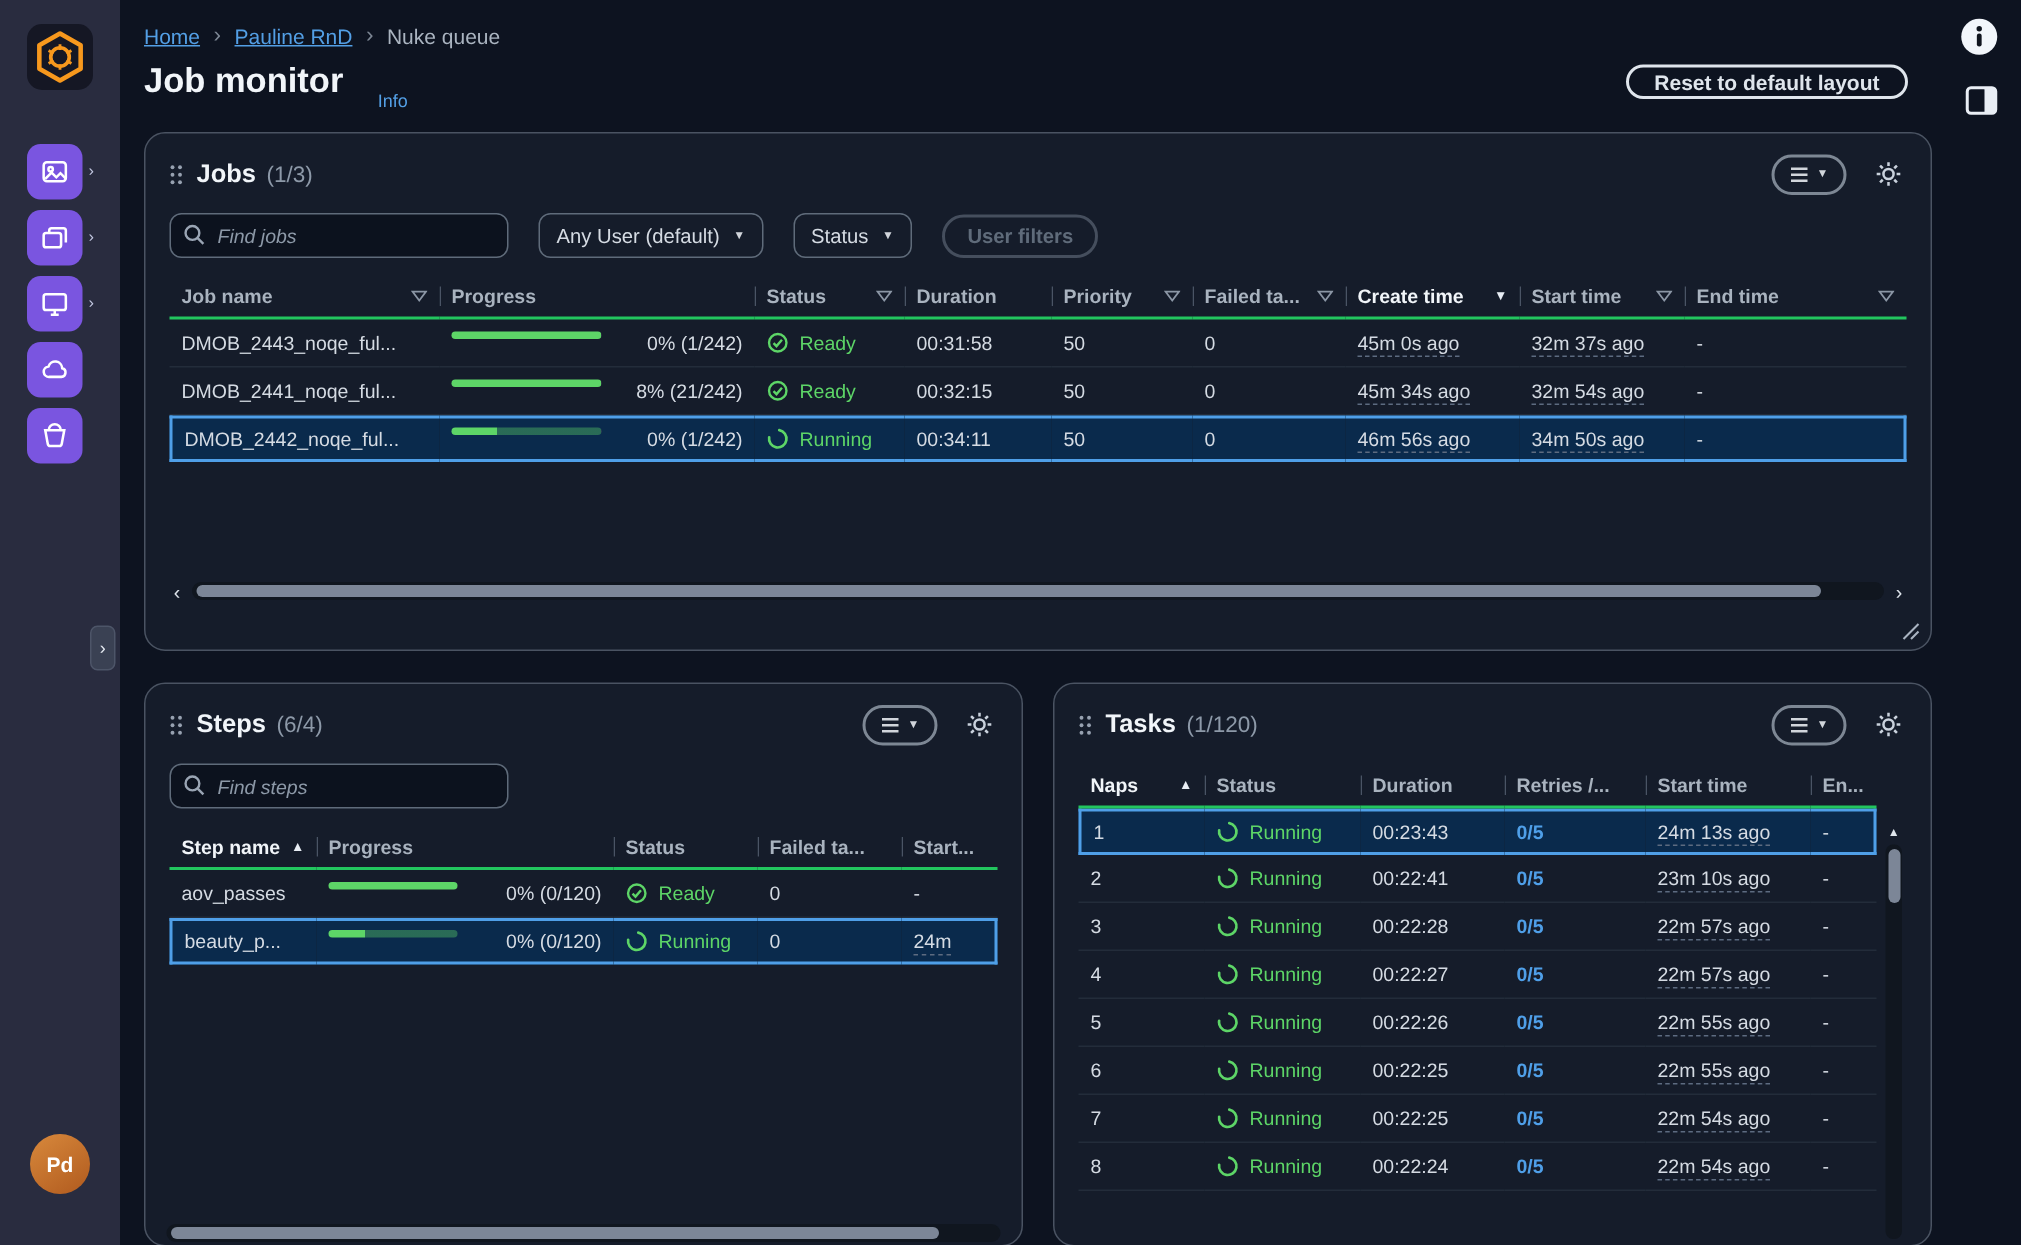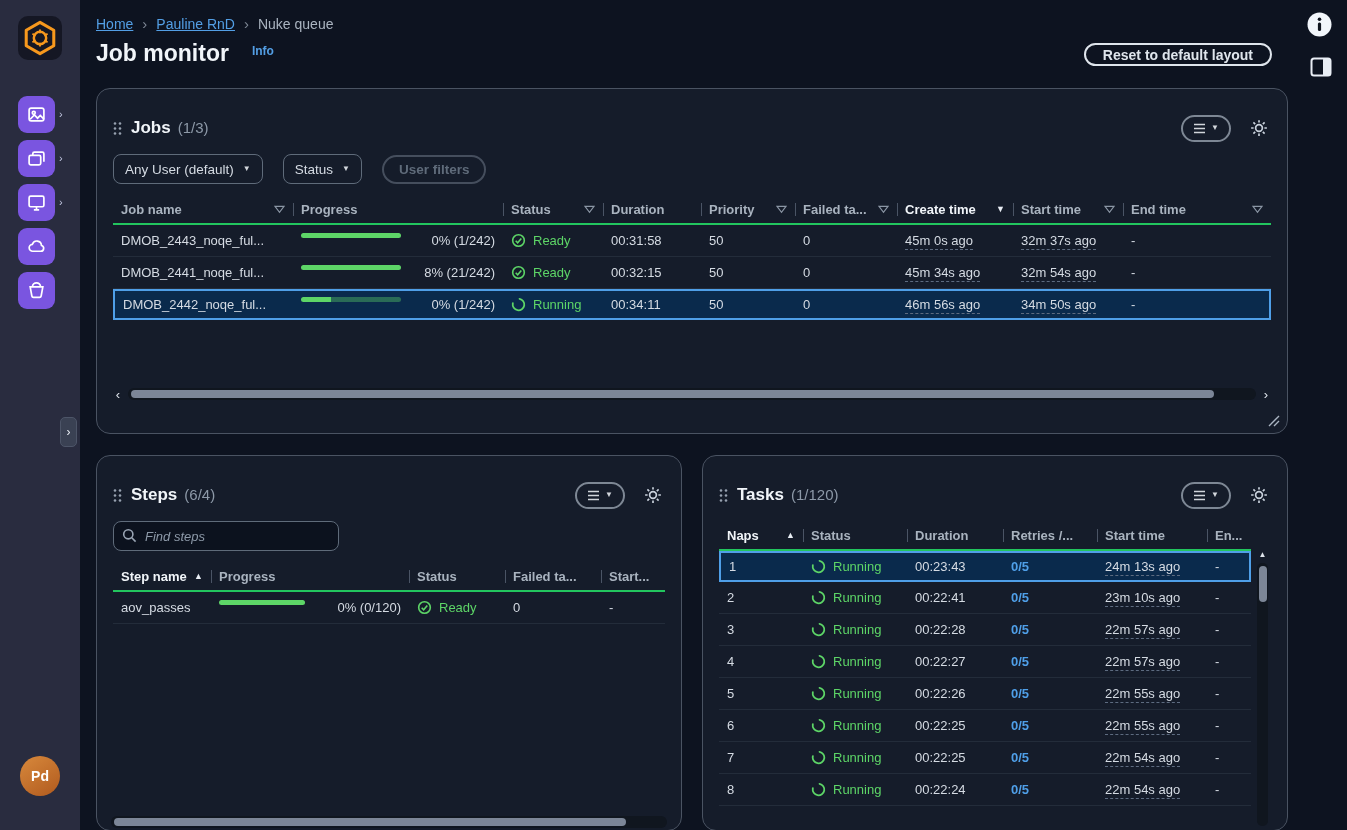--- a/index.html
+++ b/index.html
@@ -23,30 +23,30 @@
     border:1px solid #4d5568;border-radius:5px;color:#e8edf4;font-size:12px;z-index:6;
     display:flex;align-items:center;justify-content:center}
 
   
   .breadcrumb{position:absolute;left:96px;top:15px;font-size:14px;display:flex;align-items:center;gap:9px}
   .crumb-link{color:var(--link,#539fe5);text-decoration:underline;cursor:pointer}
   .crumb-current{color:#aab4c0}
   .sep{color:#7d8794;font-size:15px}
   .page-title-row{position:absolute;left:96px;top:40px;display:flex;align-items:flex-start;gap:23px}
   .page-title{font-size:23px;font-weight:bold;color:#f1f5f9}
-  .info-link{color:var(--link,#539fe5);font-size:12px;font-weight:bold;margin-top:4px;cursor:pointer}
+  .info-link{color:var(--link,#539fe5);font-size:12px;font-weight:normal;margin-top:20px;cursor:pointer}
   .reset-btn{position:absolute;right:75px;top:43px;height:23px;padding:0 17px;border:2px solid #dfe5ec;
     border-radius:15px;color:#dfe5ec;font-weight:bold;font-size:14px;display:flex;align-items:center}
   .rail-btn{position:absolute;z-index:4;display:flex;align-items:center;justify-content:center}
   .rail-info{right:14px;top:11px}
   .rail-panel{right:15px;top:57px}
 
   
   .panel{position:absolute;background:#151c2a;border:1px solid #4a5362;border-radius:14px;
-    padding:24px 16px;overflow:hidden}
+    padding:12px 16px;overflow:hidden}
   .panel.jobs{left:96px;top:88px;width:1192px;height:346px}
   .panel.steps{left:96px;top:455px;width:586px;height:376px}
   .panel.tasks{left:702px;top:455px;width:586px;height:376px}
   .panel-head{display:flex;align-items:center;gap:9px;height:30px}
   .panel-title{font-size:17px;font-weight:bold;color:#f1f5f9;display:flex;align-items:baseline;gap:7px}
   .count{font-size:15px;font-weight:normal;color:#8d99a8}
   .head-actions{margin-left:auto;display:flex;align-items:center;gap:16px}
   .menu-pill{width:50px;height:27px;border:2px solid #7d8794;border-radius:14px;
     display:flex;align-items:center;justify-content:center;gap:5px;color:#d1d5db}
   .caret{font-size:8px;color:#d1d5db;line-height:1}
@@ -231,20 +231,27 @@
         <svg width="18" height="18" viewBox="0 0 16 16">
             <g stroke="#c9d1dc" stroke-width="1.5" fill="none">
               <circle cx="8" cy="8" r="3"></circle>
               <path d="M8 1v2.2M8 12.8V15M1 8h2.2M12.8 8H15M3 3l1.6 1.6M11.4 11.4 13 13M13 3l-1.6 1.6M4.6 11.4 3 13"></path>
             </g>
           </svg>
       </button>
     </div>
   </div>
   <div class="filters">
+    <div class="search">
+      <svg class="mag" width="15" height="15" viewBox="0 0 15 15">
+          <circle cx="6.3" cy="6.3" r="4.6" fill="none" stroke="#9aa5b4" stroke-width="1.6"></circle>
+          <path d="M9.8 9.8 13.6 13.6" stroke="#9aa5b4" stroke-width="1.6"></path>
+        </svg>
+      <input placeholder="Find jobs" style="">
+    </div>
     <button class="dd">
       <span>Any User (default)</span>
       <span class="caret">▼</span>
     </button>
     <button class="dd">
       <span>Status</span>
       <span class="caret">▼</span>
     </button>
     <button class="pill-btn">User filters</button>
   </div>
@@ -495,20 +502,39 @@
                 <svg width="15" height="15" viewBox="0 0 16 16" fill="none">
                   <circle cx="8" cy="8" r="6.2" stroke="#5dd567" stroke-width="1.7"></circle>
                   <path d="M5 8.3l2.1 2.1L11 5.9" stroke="#5dd567" stroke-width="1.7"></path>
                 </svg>
                 <span class="st-ready">Ready</span>
               </span>
             </td>
             <td class="">0</td>
             <td class="">-</td>
           </tr>
+          <tr class="selected">
+            <td class="">beauty_p...</td>
+            <td class="">
+              <span class="pcell">
+                <span class="pbar" style="background:linear-gradient(to right, #5dd567 0 28%, rgba(93,213,103,0.38) 28% 100%, #424b59 100% 100%)"></span>
+                <span class="plabel">0% (0/120)</span>
+              </span>
+            </td>
+            <td class="">
+              <span class="scell">
+                <svg width="15" height="15" viewBox="0 0 16 16" fill="none">
+                  <circle cx="8" cy="8" r="6.2" stroke="#5dd567" stroke-width="1.9" stroke-dasharray="29 10" stroke-linecap="round" transform="rotate(-80 8 8)"></circle>
+                </svg>
+                <span class="st-running">Running</span>
+              </span>
+            </td>
+            <td class="">0</td>
+            <td class=""><span class="rel">24m</span></td>
+          </tr>
         </tbody>
     </table>
   </div>
   <div class="hscroll steps-hscroll">
     <div class="sb-track">
         <div class="sb-thumb" style="width:92%"></div>
       </div>
   </div>
 </section>
 

